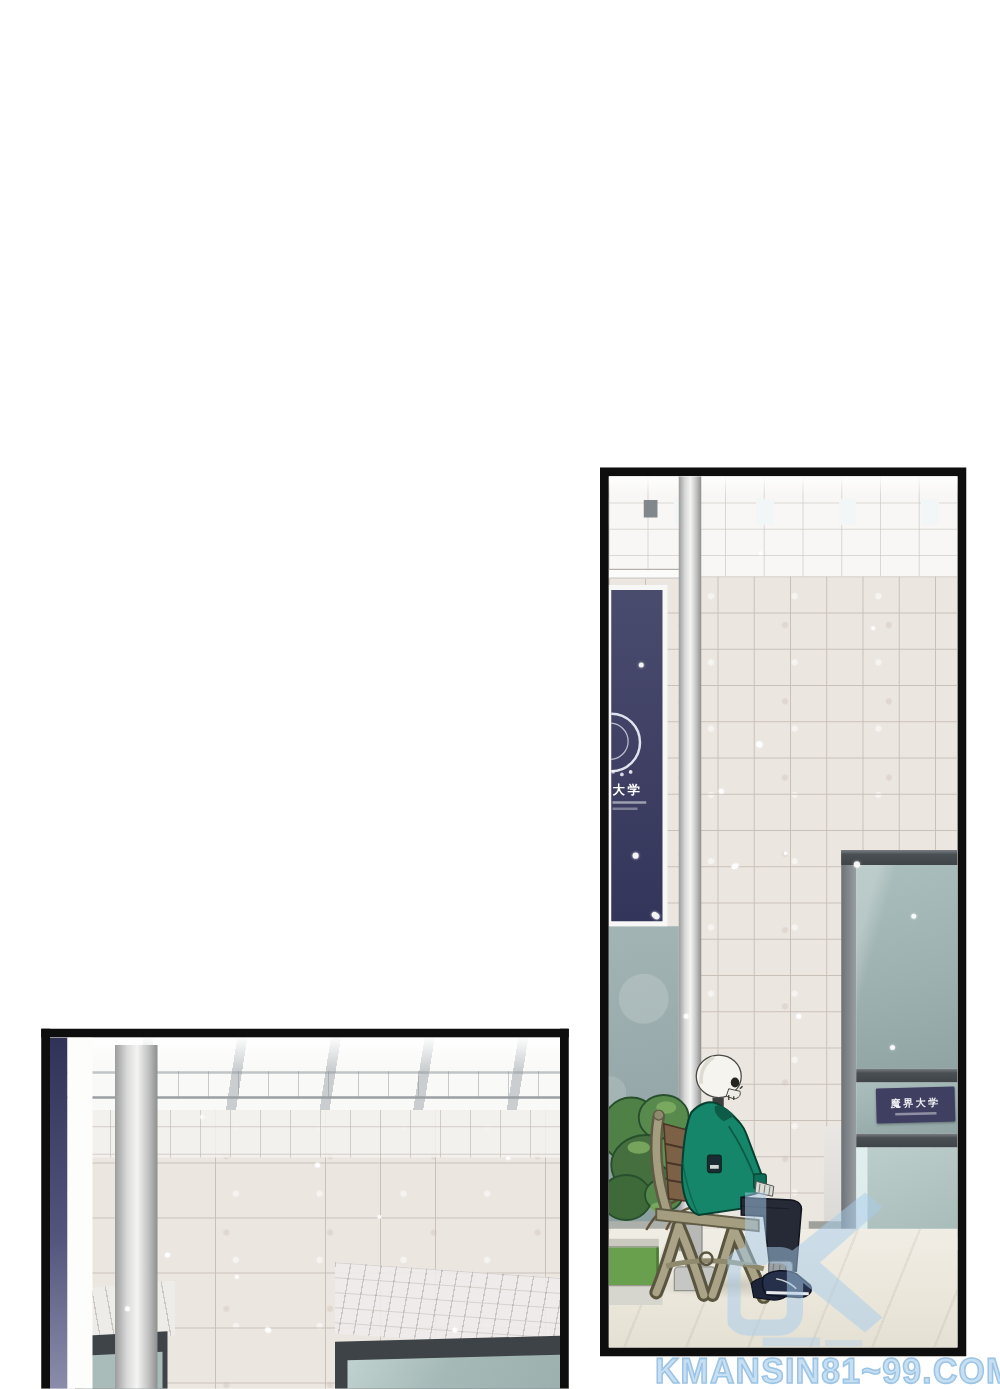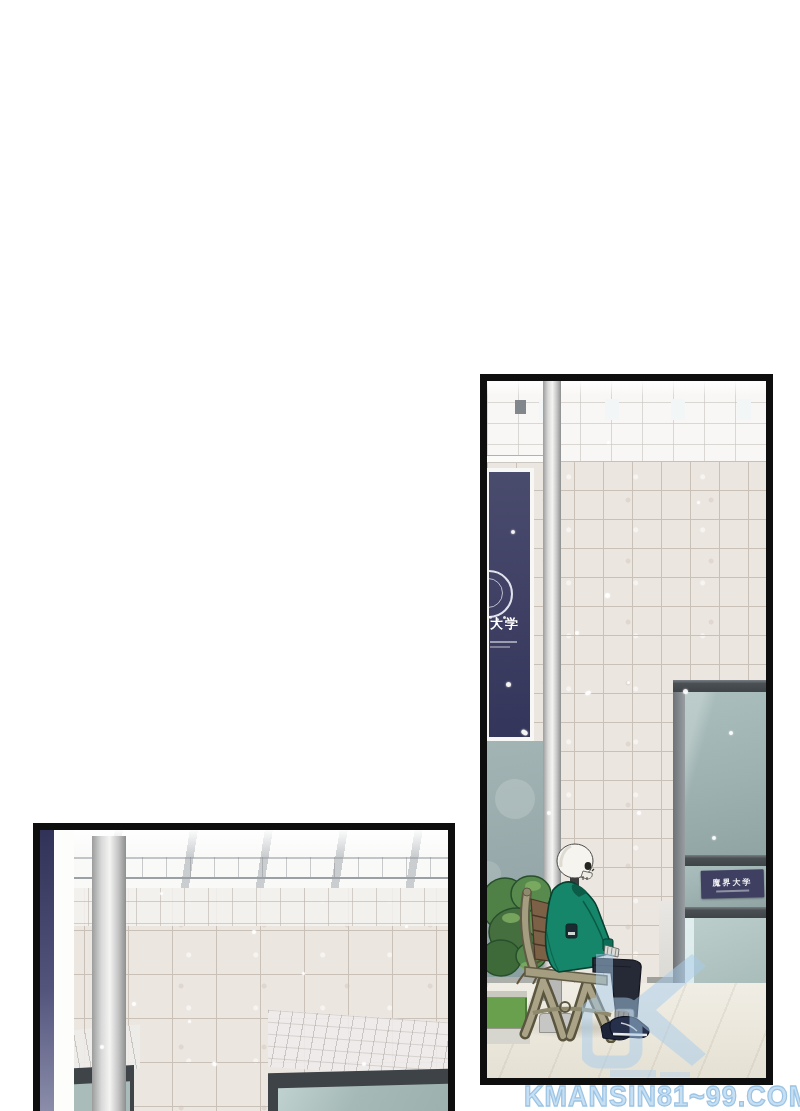--- a/index.html
+++ b/index.html
@@ -48,21 +48,21 @@
   .rp-winband-tick{left:28px;top:19px;width:11px;height:14px;background:#82878c;}
   .rp-topwash{left:0;top:0;width:279px;height:15px;background:linear-gradient(180deg,rgba(255,255,255,.95),rgba(255,255,255,0));}
   .rp-rail{left:0;top:74px;width:58px;height:8px;background:#fbfbfa;border-top:1px solid #b6b0aa;border-bottom:1px solid #cdc7c1;box-sizing:border-box;}
 
   .rp-banner{left:0;top:87px;width:47px;height:273px;background:#f7f7f6;padding:4px 4px 4px 2px;box-sizing:border-box;}
   .rp-banner-inner{position:relative;width:100%;height:100%;overflow:hidden;
     background:linear-gradient(180deg,#4a4c6e 0%,var(--banner-navy,#3e3f63) 55%,#33355a 100%);}
   .emblem-ring{position:absolute;left:-24px;top:98px;width:44px;height:44px;border:2px solid rgba(242,244,252,.9);border-radius:50%;}
   .emblem-ring2{position:absolute;left:-16px;top:106px;width:28px;height:28px;border:1.5px solid rgba(242,244,252,.7);border-radius:50%;}
   .emblem-dot{position:absolute;left:14px;top:144px;width:3px;height:3px;background:rgba(255,255,255,.85);border-radius:50%;box-shadow:-7px 2px 0 rgba(255,255,255,.8), -14px 0 0 rgba(255,255,255,.6);}
-  .banner-label{position:absolute;left:1px;top:143px;width:40px;color:#fff;font-size:13px;font-weight:bold;letter-spacing:2px;}
+  .banner-label{position:absolute;left:1px;top:153px;width:40px;color:#fff;font-size:10px;font-weight:bold;letter-spacing:2px;}
   .banner-subbar{position:absolute;left:1px;top:169px;width:27px;height:2px;background:rgba(255,255,255,.5);}
   .banner-subbar2{position:absolute;left:1px;top:174px;width:20px;height:2px;background:rgba(255,255,255,.35);}
 
   .rp-glassleft{left:0;top:360px;width:56px;height:242px;
     background:linear-gradient(172deg,#a3b4b5 0%,#96a8a9 55%,#8a9fa0 100%);}
   .rp-glassleft .bokeh1{position:absolute;left:8px;top:38px;width:40px;height:40px;border-radius:50%;background:rgba(255,255,255,.16);}
   .rp-glassleft .bokeh2{position:absolute;left:-12px;top:120px;width:26px;height:26px;border-radius:50%;background:rgba(255,255,255,.14);}
   .rp-skirt{left:0;top:596px;width:56px;height:8px;background:#adafaa;}
 
   .rp-doorrecess{left:172px;top:520px;width:26px;height:92px;background:linear-gradient(180deg,#e9e7e3,#d9d7d2);}

